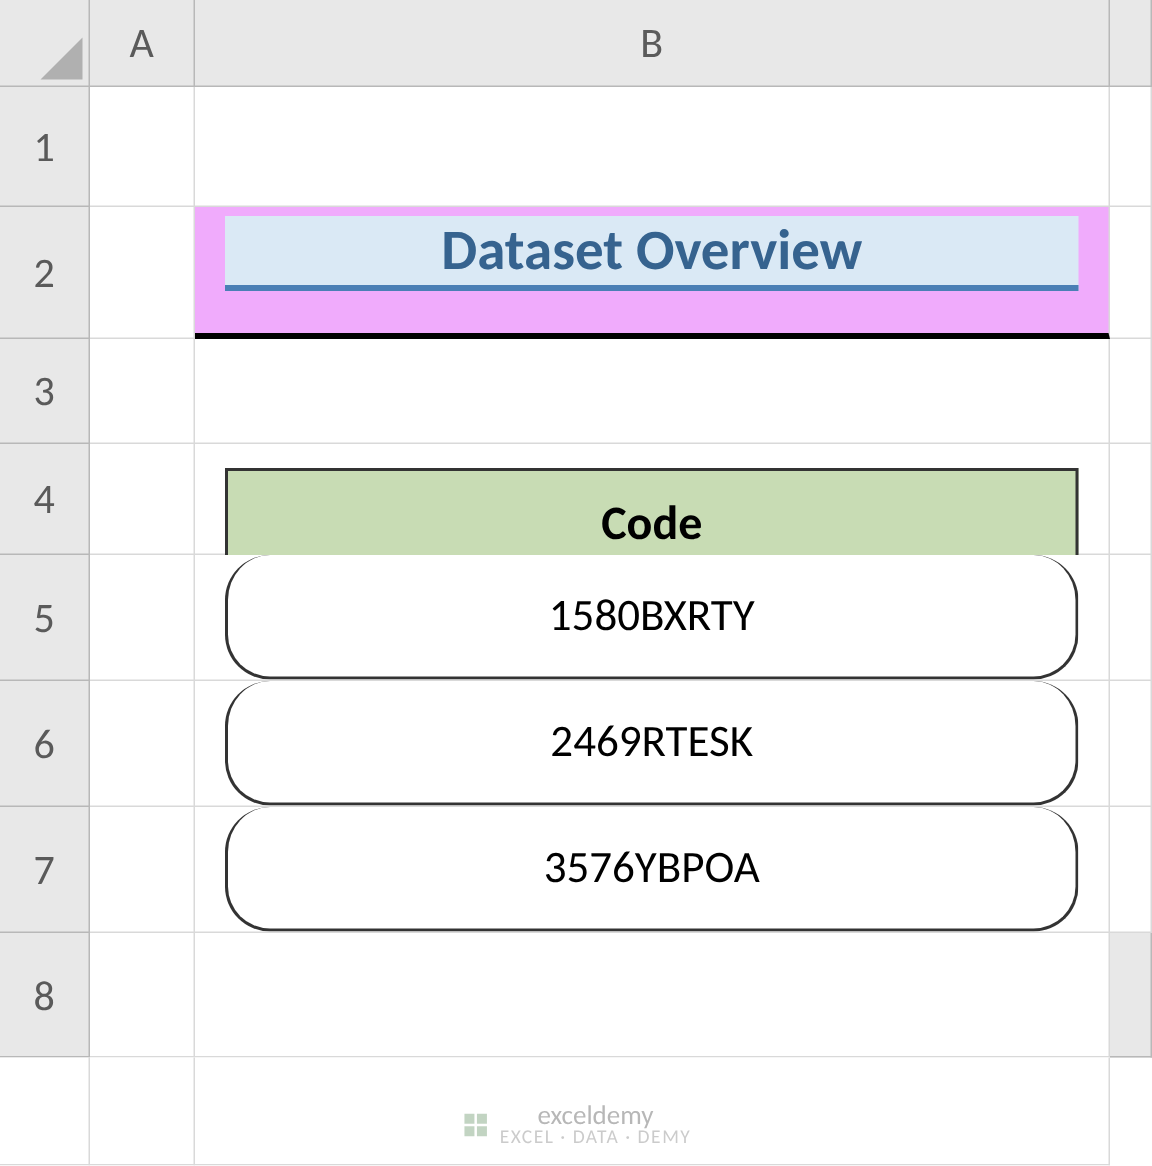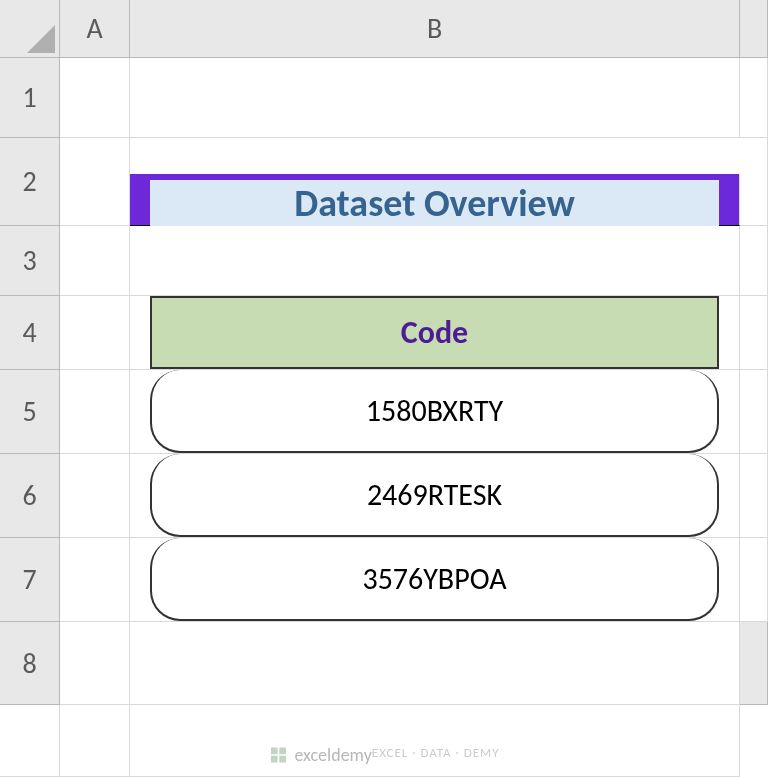--- a/index.html
+++ b/index.html
@@ -68,36 +68,35 @@
       justify-content: center;
       background: #dae9f5;
       border-bottom: 4px solid #4a7fb5;
       color: #36638f;
       font-size: 38px;
       font-weight: bold;
       margin: 6px 20px;
     }
     .title-wrap {
       border-right: 1px solid #d9d9d9;
-      border-bottom: 1px solid #000000;
-      background: #6d28d9;
+      border-bottom: 4px solid #000000;
+      background: #f0abfc;
       display: flex;
       flex-direction: column;
-      margin-top: 36px;
     }
     .data-header-cell {
       border: 2px solid #333;
       background: #c8dcb4;
       display: flex;
       align-items: center;
       justify-content: center;
       font-size: 32px;
       font-weight: bold;
-      color: #4c1d95;
-      margin: 0 20px;
+      color: #000000;
+      margin: 16px 20px;
       height: 100%;
     }
     .data-wrap {
       border-right: 1px solid #d9d9d9;
       border-bottom: 1px solid #d9d9d9;
       background: #ffffff;
     }
     .data-cell {
       border-left: 2px solid #333;
       border-right: 2px solid #333;
@@ -131,22 +130,23 @@
       color: #888;
       font-weight: 300;
     }
     .watermark-sub {
       font-size: 13px;
       color: #aaa;
       letter-spacing: 1px;
     }
     .watermark-block {
       display: flex;
-      flex-direction: row;
+      flex-direction: column;
       line-height: 1;
+      align-items: center;
     }
   </style>
 </head>
 <body>
 
 <div class="spreadsheet">
 
   <div class="select-all"></div>
   <div class="col-header">A</div>
   <div class="col-header">B</div>

